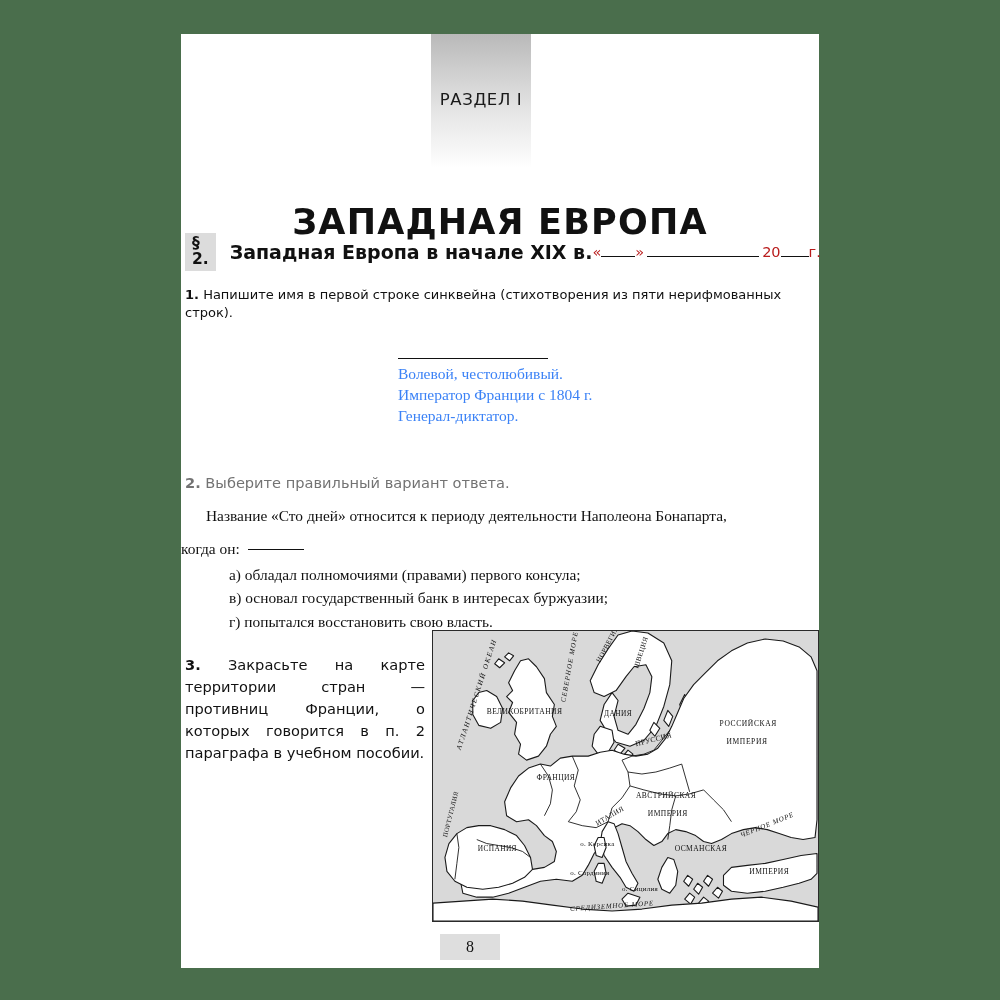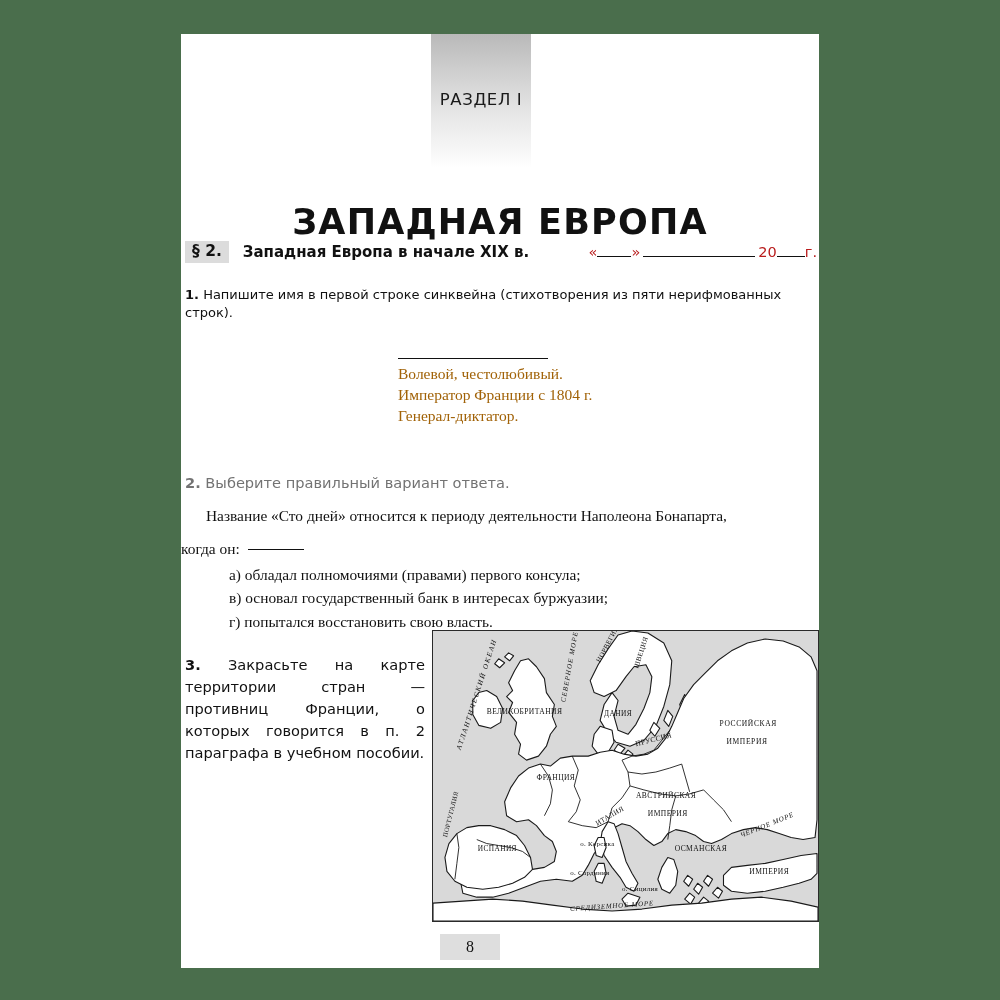--- a/index.html
+++ b/index.html
@@ -64,21 +64,21 @@
     background: #dcdcdc;
     padding: 3px 7px 4px 7px;
     font-size: 15.5px;
     font-weight: bold;
     color: #111;
     font-family: "DejaVu Sans", sans-serif;
     line-height: 1;
   }
   .para-title {
     margin-left: 14px;
-    font-size: 15px;
+    font-size: 19px;
     font-weight: bold;
     color: #111;
     font-family: "DejaVu Sans", sans-serif;
     white-space: nowrap;
   }
   .date-line {
     margin-left: auto;
     font-size: 14.5px;
     color: #b91c1c;
     font-family: "DejaVu Sans", sans-serif;
@@ -101,21 +101,21 @@
   }
   .task-num { font-weight: bold; }
 
   .cinquain {
     position: absolute;
     left: 217px; top: 312px;
     width: 330px;
     font-family: "Liberation Serif", serif;
     font-size: 15.5px;
     line-height: 1.36;
-    color: #a16207;
+    color: #3b82f6;
   }
   .cinquain-rule {
     width: 150px;
     border-bottom: 1.3px solid #111;
     height: 13px;
     margin-bottom: 4px;
   }
 
   
   .task2-head {

